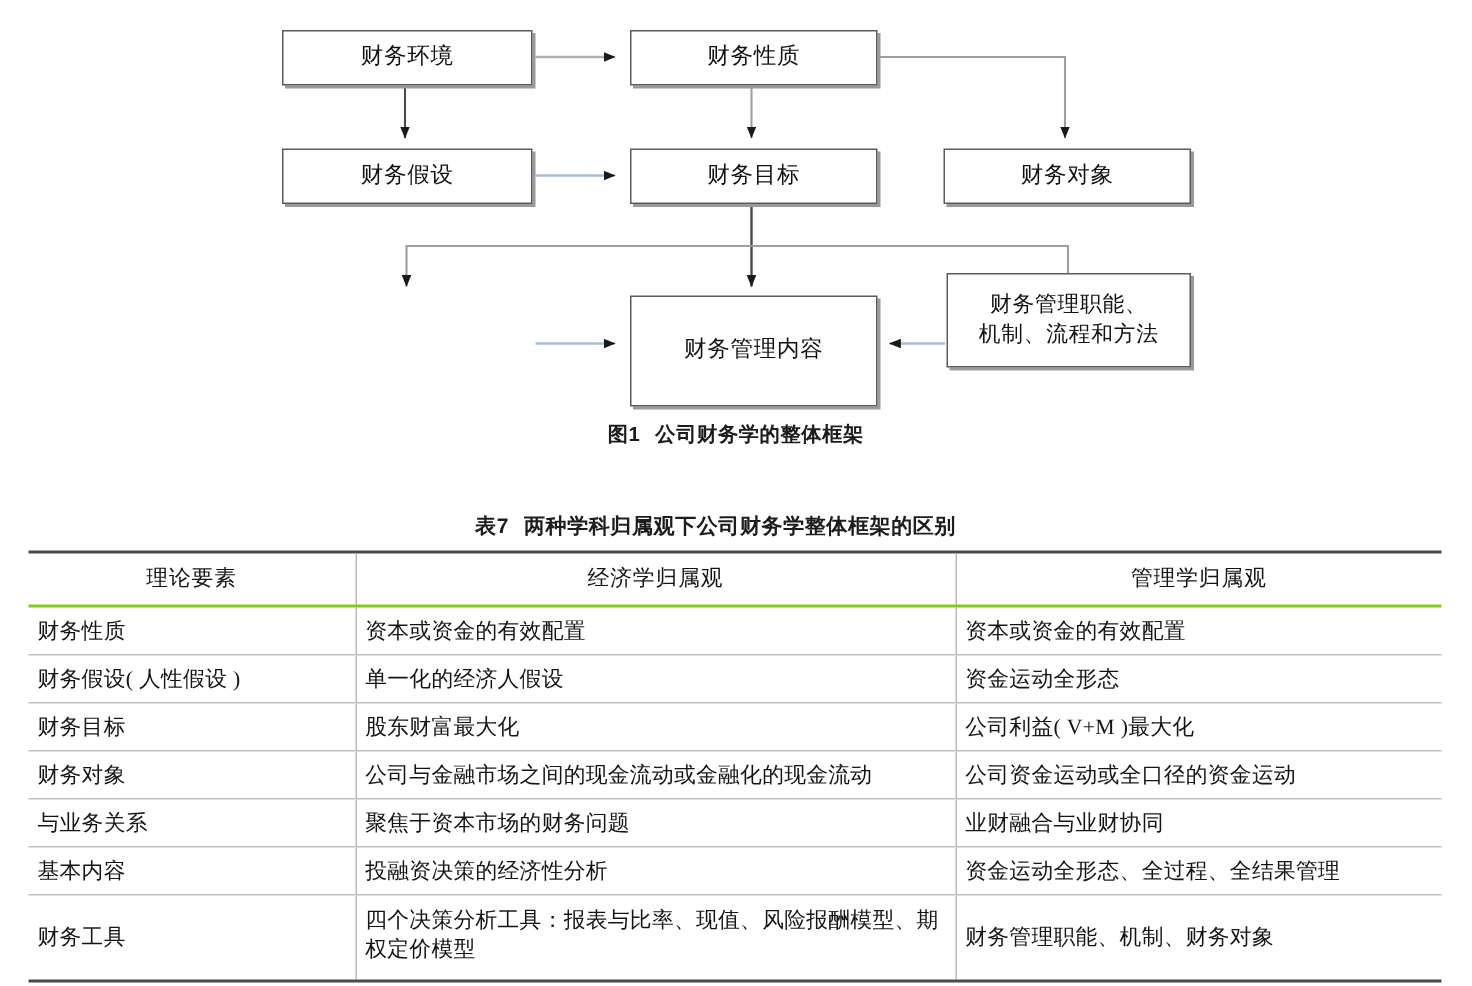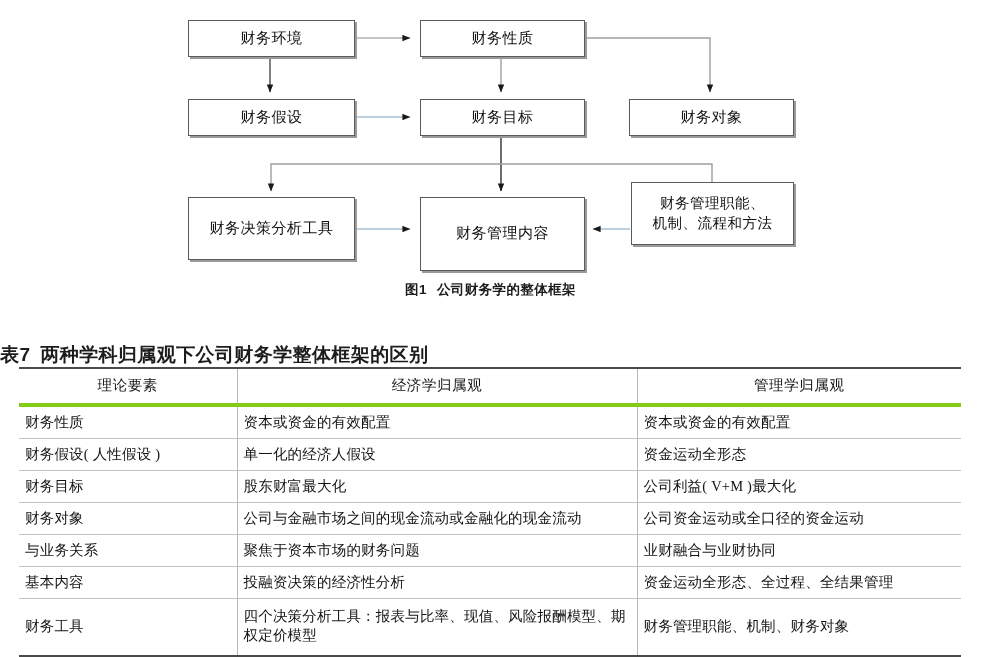--- a/index.html
+++ b/index.html
@@ -62,22 +62,23 @@
     color: #1c1c1c;
   }
   .fig-caption .cap-num { margin-right: 10px; }
 
   
   .tbl-caption {
     position: absolute;
     left: 0;
     top: 342px;
     width: 954px;
+    text-align: center;
     font-family: "Liberation Sans", "DejaVu Sans", sans-serif;
-    font-size: 19px;
+    font-size: 14px;
     font-weight: bold;
     letter-spacing: .4px;
     color: #1c1c1c;
   }
   .tbl-caption .cap-num { margin-right: 10px; }
 
   #data-table {
     position: absolute;
     left: 19px;
     top: 367px;
@@ -90,21 +91,21 @@
   }
   #data-table col.c0 { width: 218px; }
   #data-table col.c1 { width: 400px; }
   #data-table col.c2 { width: 324px; }
 
   #data-table thead th {
     font-weight: normal;
     text-align: center;
     padding: 7px 6px 8px 6px;
     border-top: 2px solid #4a4a4a;
-    border-bottom: 4px solid #84cc16;
+    border-bottom: 2px solid #84cc16;
     letter-spacing: .6px;
   }
   #data-table thead th + th { border-left: 1px solid #b9b9b9; }
 
   #data-table tbody td {
     padding: 6px 8px 6px 6px;
     border-bottom: 1px solid #c2c2c2;
     vertical-align: middle;
     letter-spacing: .2px;
   }
@@ -159,23 +160,20 @@
   </div>
 
   <div class="node" style="left:420px; top:99px; width:165px; height:37px;">
     <span>财务目标</span>
   </div>
 
   <div class="node" style="left:629px; top:99px; width:165px; height:37px;">
     <span>财务对象</span>
   </div>
 
-  <div class="node" style="left:188px; top:197px; width:167px; height:63px;">
-    <span>财务决策分析工具</span>
-  </div>
 
   <div class="node" style="left:420px; top:197px; width:165px; height:74px;">
     <span>财务管理内容</span>
   </div>
 
   <div class="node two-line" style="left:631px; top:182px; width:163px; height:63px; white-space:pre-line;">
     <span>财务管理职能、
 机制、流程和方法</span>
   </div>
 </div>

